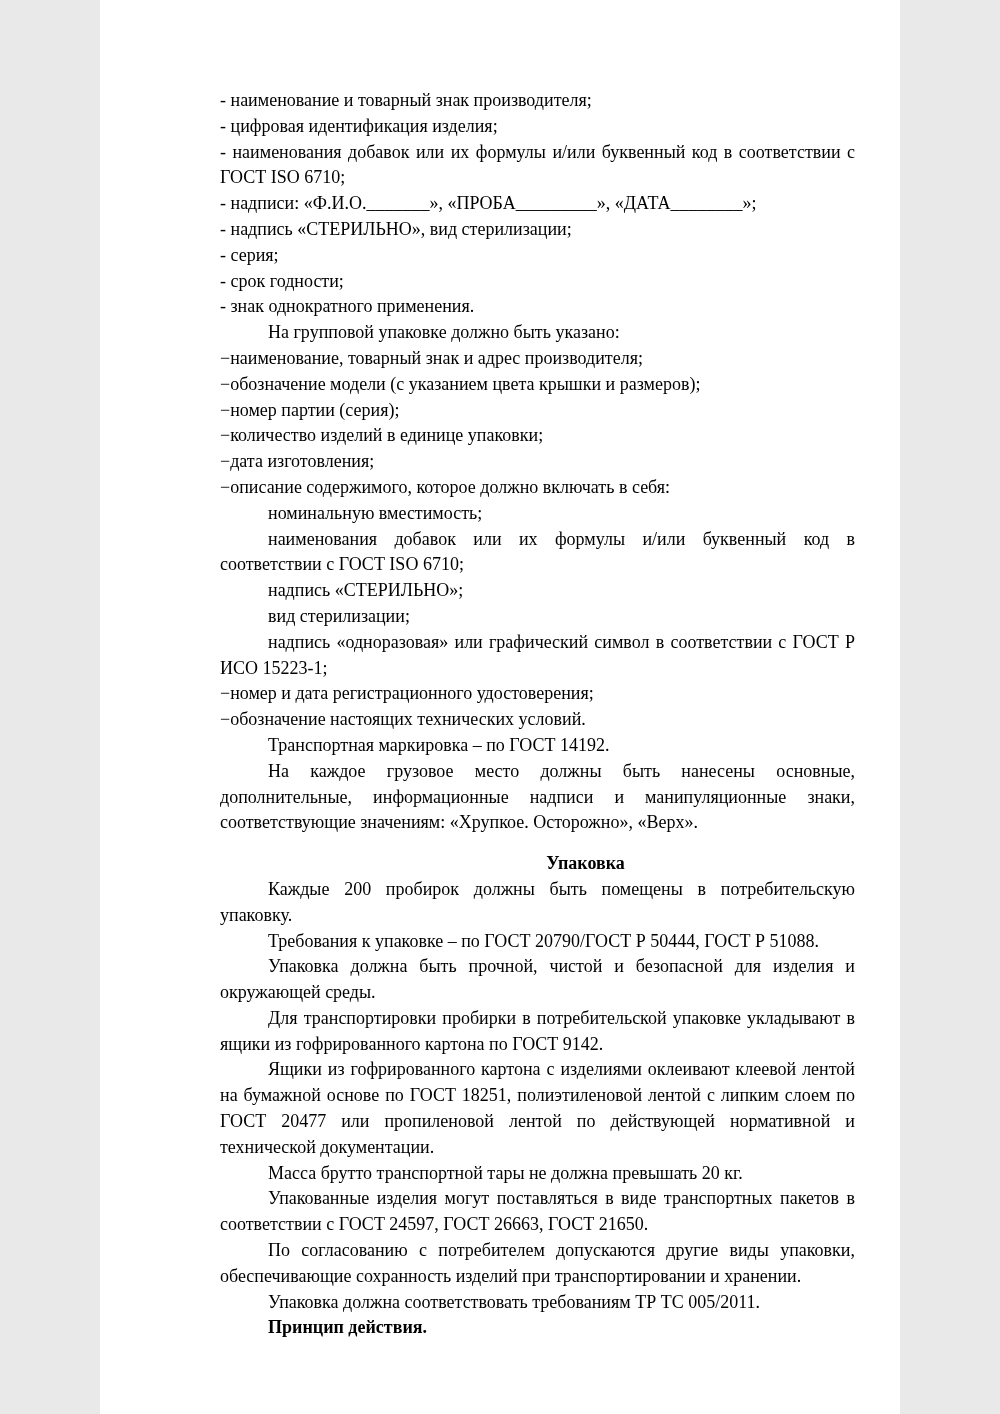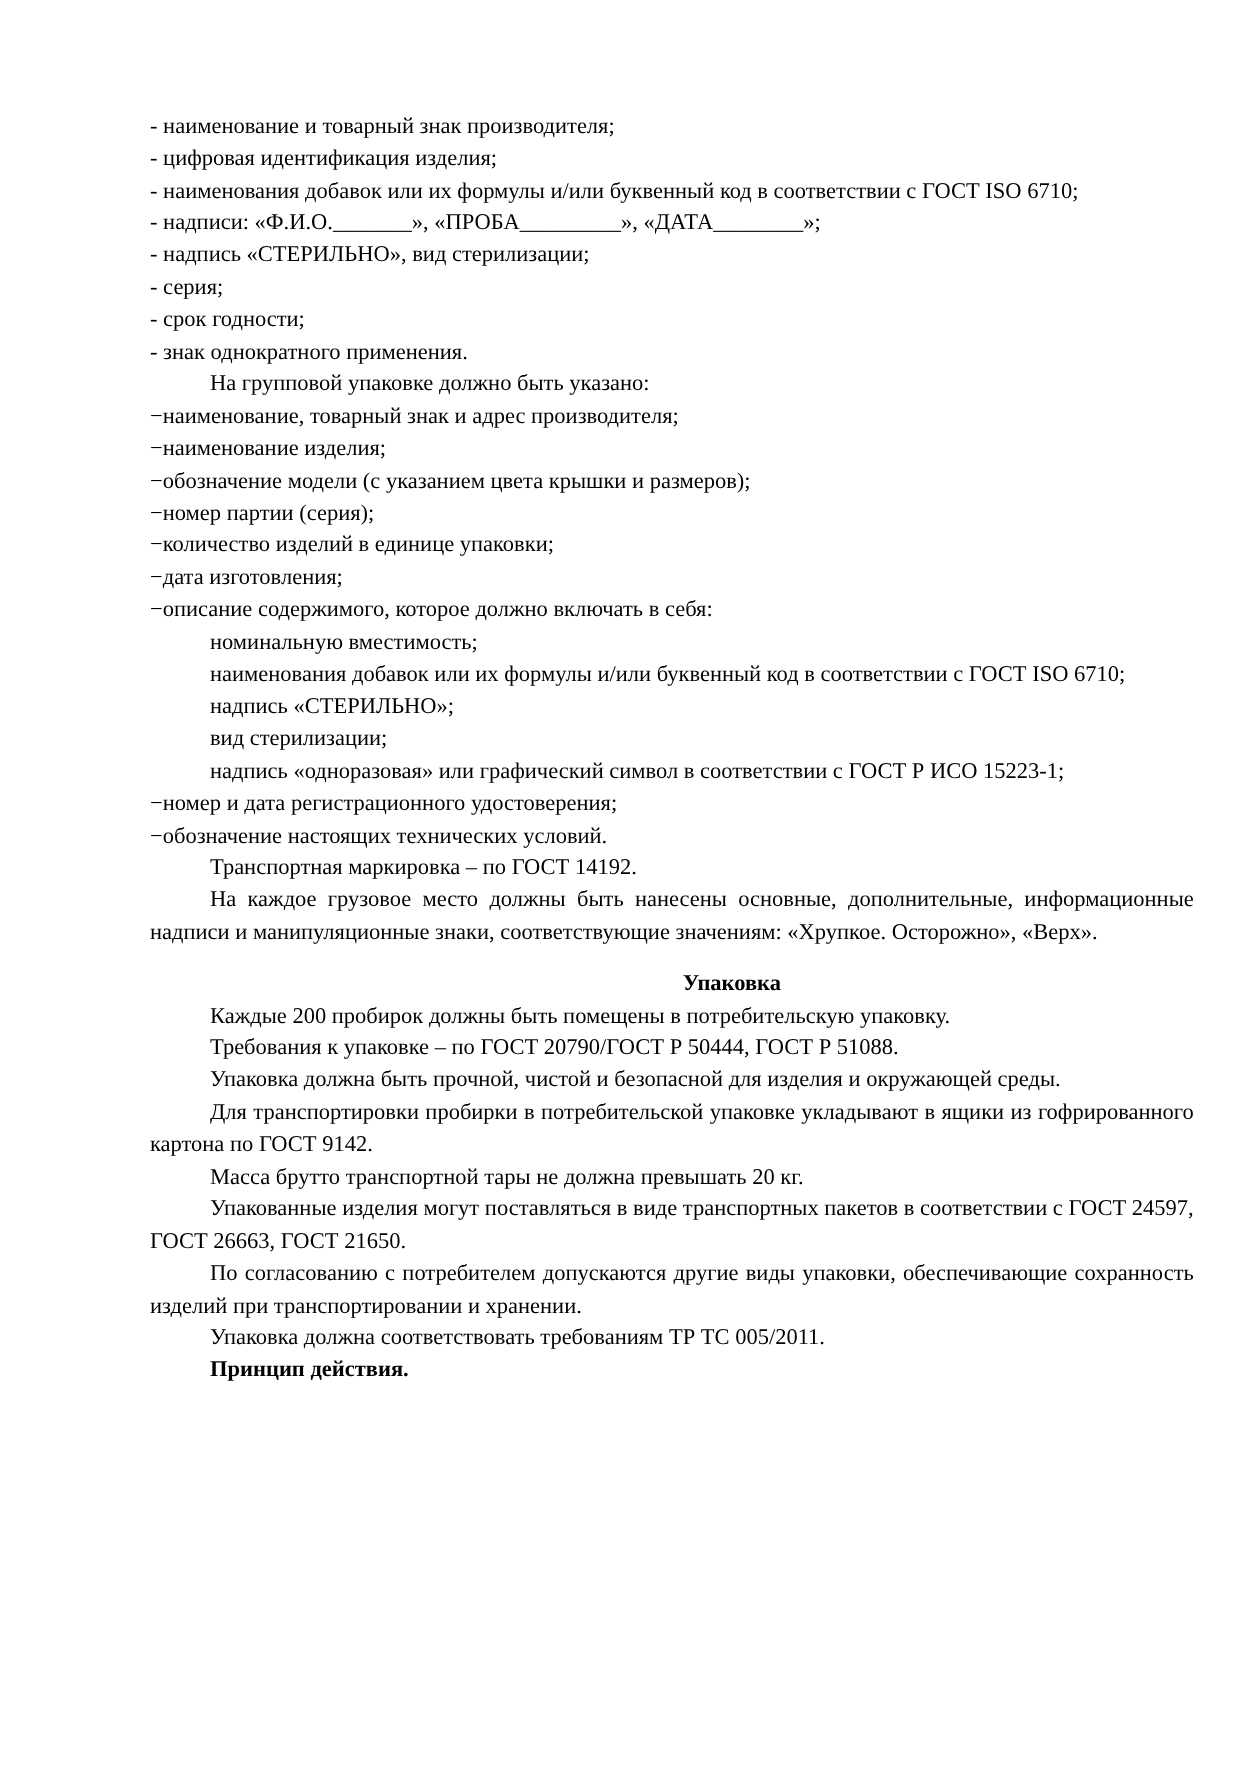--- a/index.html
+++ b/index.html
@@ -1,17 +1,17 @@
 <!DOCTYPE html>
 <html><head>
 <meta charset="utf-8">
 <style>
   html,body{margin:0;padding:0;background:#e9e9e9;}
   .page{
-    width:1000px;
+    width:800px;
     min-height:1414px;
     margin:0 auto;
     box-sizing:border-box;
     background:#ffffff;
     padding:88px 45px 60px 120px;
     font-family:"Liberation Serif","DejaVu Serif",serif;
     font-size:18px;
     line-height:25.8px;
     color:#000000;
   }
@@ -31,39 +31,39 @@
       <p class="para p-flush">- наименование и товарный знак производителя;</p>
       <p class="para p-flush">- цифровая идентификация изделия;</p>
       <p class="para p-flush">- наименования добавок или их формулы и/или буквенный код в соответствии с ГОСТ ISO 6710;</p>
       <p class="para p-flush">- надписи: «Ф.И.О._______», «ПРОБА_________», «ДАТА________»;</p>
       <p class="para p-flush">- надпись «СТЕРИЛЬНО», вид стерилизации;</p>
       <p class="para p-flush">- серия;</p>
       <p class="para p-flush">- срок годности;</p>
       <p class="para p-flush">- знак однократного применения.</p>
       <p class="para p-indent">На групповой упаковке должно быть указано:</p>
       <p class="para p-flush">−наименование, товарный знак и адрес производителя;</p>
-      <p class="para p-flush">−наименование изделия;</p>
       <p class="para p-flush">−обозначение модели (с указанием цвета крышки и размеров);</p>
       <p class="para p-flush">−номер партии (серия);</p>
       <p class="para p-flush">−количество изделий в единице упаковки;</p>
       <p class="para p-flush">−дата изготовления;</p>
       <p class="para p-flush">−описание содержимого, которое должно включать в себя:</p>
       <p class="para p-indent">номинальную вместимость;</p>
       <p class="para p-indent">наименования добавок или их формулы и/или буквенный код в соответствии с ГОСТ ISO 6710;</p>
       <p class="para p-indent">надпись «СТЕРИЛЬНО»;</p>
       <p class="para p-indent">вид стерилизации;</p>
       <p class="para p-indent">надпись «одноразовая» или графический символ в соответствии с ГОСТ Р ИСО 15223-1;</p>
       <p class="para p-flush">−номер и дата регистрационного удостоверения;</p>
       <p class="para p-flush">−обозначение настоящих технических условий.</p>
       <p class="para p-indent">Транспортная маркировка – по ГОСТ 14192.</p>
       <p class="para p-indent">На каждое грузовое место должны быть нанесены основные, дополнительные, информационные надписи и манипуляционные знаки, соответствующие значениям: «Хрупкое. Осторожно», «Верх».</p>
       <p class="para p-section space-before">Упаковка</p>
       <p class="para p-indent">Каждые 200 пробирок должны быть помещены в потребительскую упаковку.</p>
       <p class="para p-indent">Требования к упаковке – по ГОСТ 20790/ГОСТ Р 50444, ГОСТ Р 51088.</p>
       <p class="para p-indent">Упаковка должна быть прочной, чистой и безопасной для изделия и окружающей среды.</p>
       <p class="para p-indent">Для транспортировки пробирки в потребительской упаковке укладывают в ящики из гофрированного картона по ГОСТ 9142.</p>
+      <p class="para p-indent">Ящики из гофрированного картона с изделиями оклеивают клеевой лентой на бумажной основе по ГОСТ 18251, полиэтиленовой лентой с липким слоем по ГОСТ 20477 или пропиленовой лентой по действующей нормативной и технической документации.</p>
       <p class="para p-indent">Масса брутто транспортной тары не должна превышать 20 кг.</p>
       <p class="para p-indent">Упакованные изделия могут поставляться в виде транспортных пакетов в соответствии с ГОСТ 24597, ГОСТ 26663, ГОСТ 21650.</p>
       <p class="para p-indent">По согласованию с потребителем допускаются другие виды упаковки, обеспечивающие сохранность изделий при транспортировании и хранении.</p>
       <p class="para p-indent">Упаковка должна соответствовать требованиям ТР ТС 005/2011.</p>
       <p class="para p-boldindent">Принцип действия.</p>
     </div>
 </div>
 
 </body></html>

